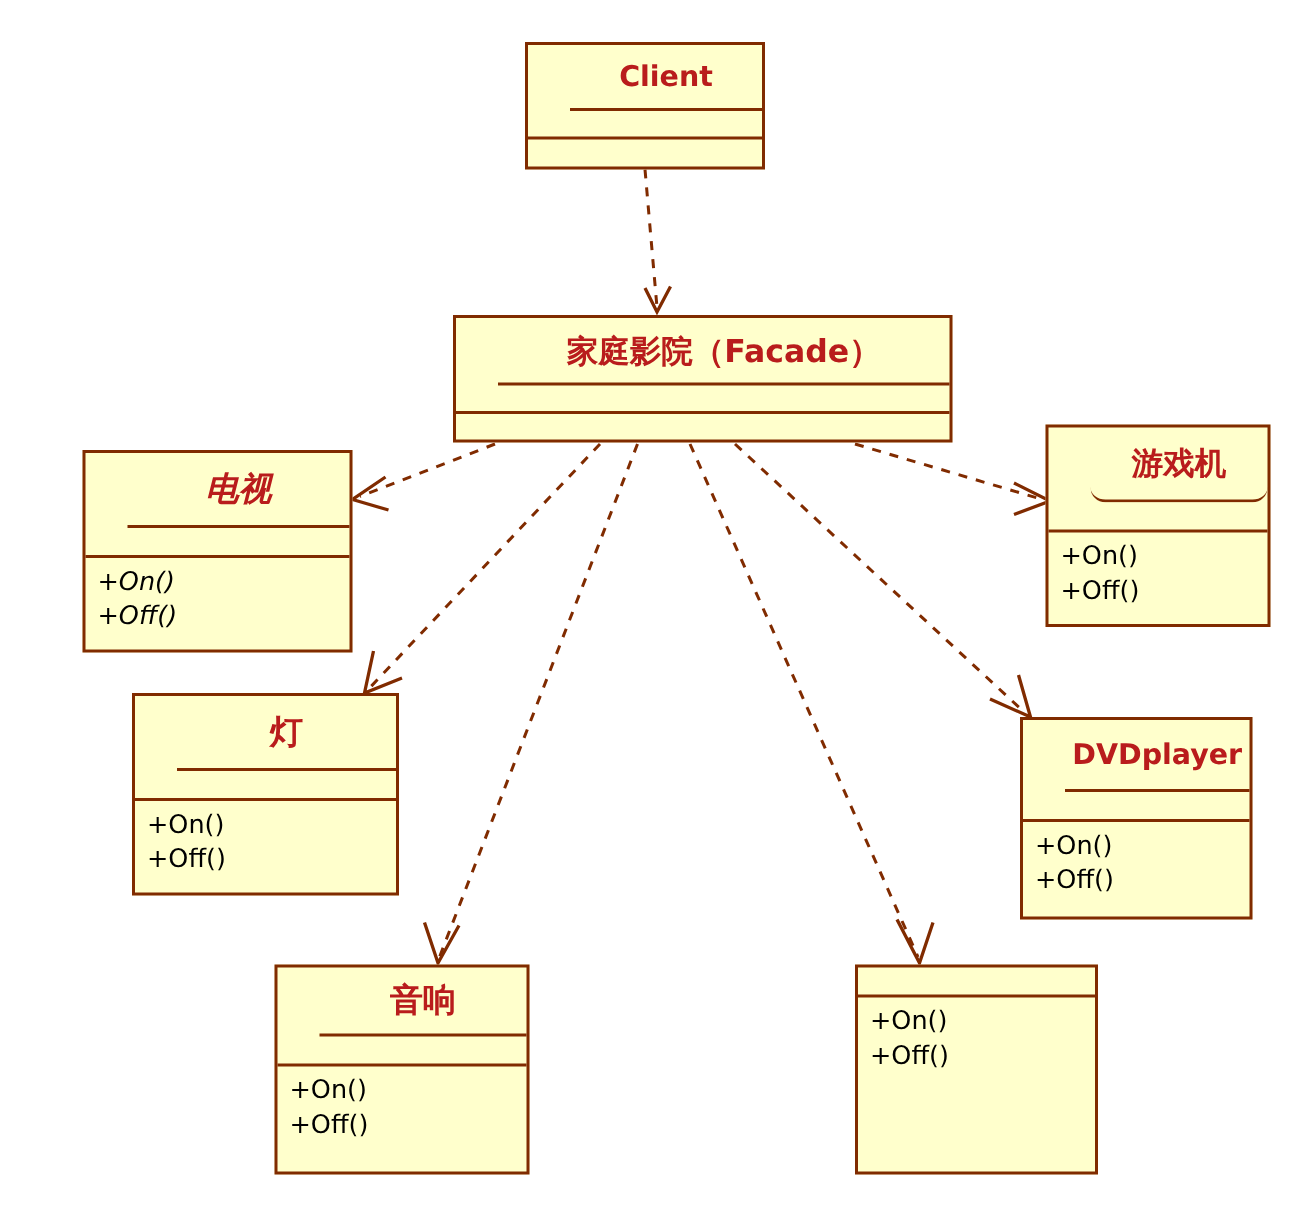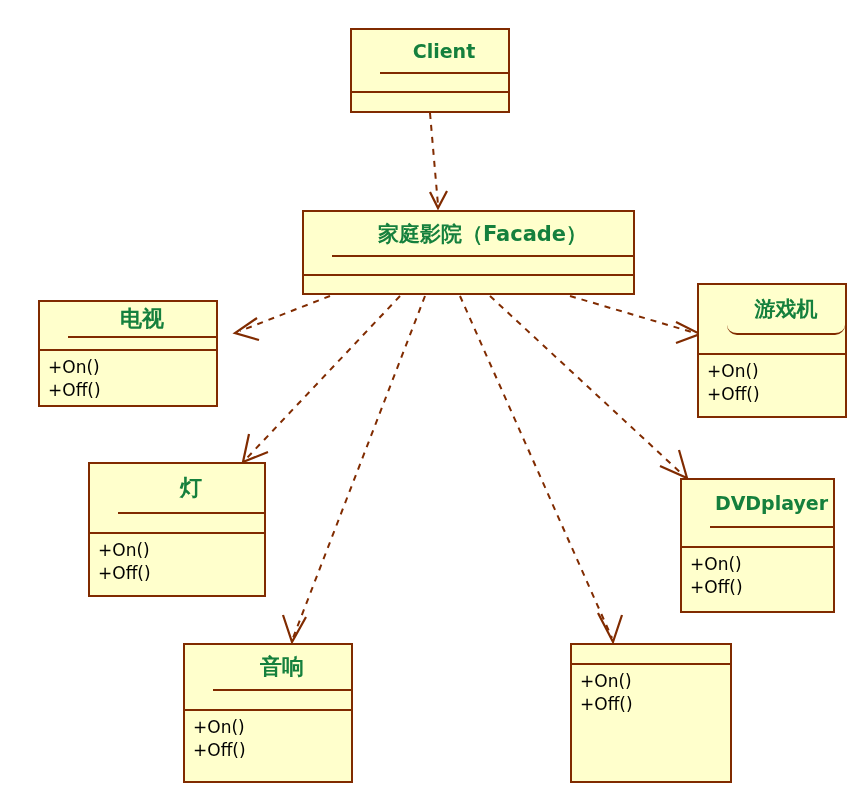--- a/index.html
+++ b/index.html
@@ -36,21 +36,21 @@
     z-index: 5;
   }
   .uml-name-compartment {
     box-sizing: border-box;
     border-bottom: 2px solid #802b00;
     display: flex;
     align-items: center;
     justify-content: center;
     text-align: center;
     font-weight: bold;
-    color: #15803d;
+    color: #b91c1c;
     padding: 2px 6px;
     margin-left: 28px;
   }
   .uml-attr-compartment {
     box-sizing: border-box;
     border-bottom: 2px solid #802b00;
     padding: 2px 6px;
   }
   .uml-ops-compartment {
     box-sizing: border-box;
@@ -66,21 +66,21 @@
 
   
   .n-client        { left: 350px; top: 28px;  width: 160px; height: 85px; }
   .n-client   .uml-name-compartment { height: 44px; font-size: 19px; }
   .n-client   .uml-attr-compartment { height: 19px; }
 
   .n-facade        { left: 302px; top: 210px; width: 333px; height: 85px; }
   .n-facade   .uml-name-compartment { height: 45px; font-size: 21px; }
   .n-facade   .uml-attr-compartment { height: 19px; }
 
-  .n-tv            { left: 38px;  top: 300px; width: 180px; height: 107px; }
+  .n-tv            { left: 55px;  top: 300px; width: 180px; height: 135px; font-style: italic; }
   .n-tv       .uml-name-compartment { height: 50px; font-size: 22px; }
   .n-tv       .uml-attr-compartment { height: 20px; }
 
   .n-console       { left: 697px; top: 283px; width: 150px; height: 135px; }
   .n-console  .uml-name-compartment { height: 50px; font-size: 21px; border-radius: 10px; }
   .n-console  .uml-attr-compartment { height: 20px; }
 
   .n-light         { left: 88px;  top: 462px; width: 178px; height: 135px; }
   .n-light    .uml-name-compartment { height: 50px; font-size: 22px; }
   .n-light    .uml-attr-compartment { height: 20px; }

